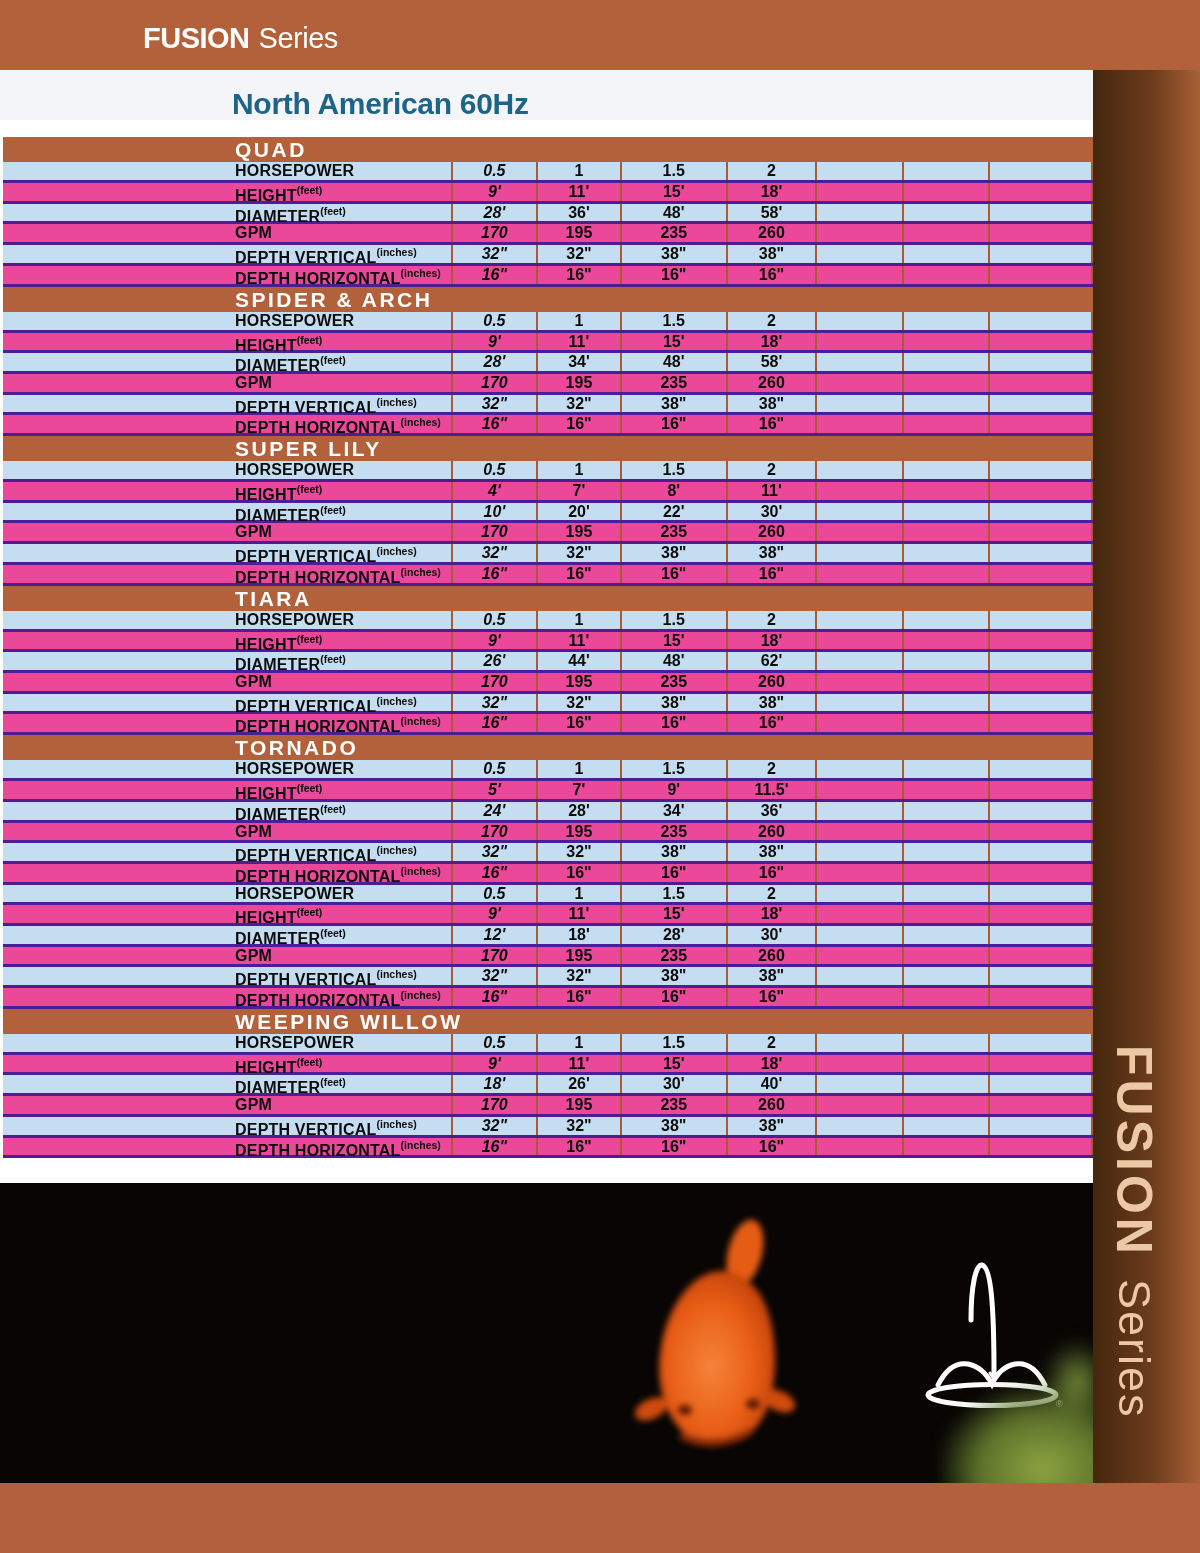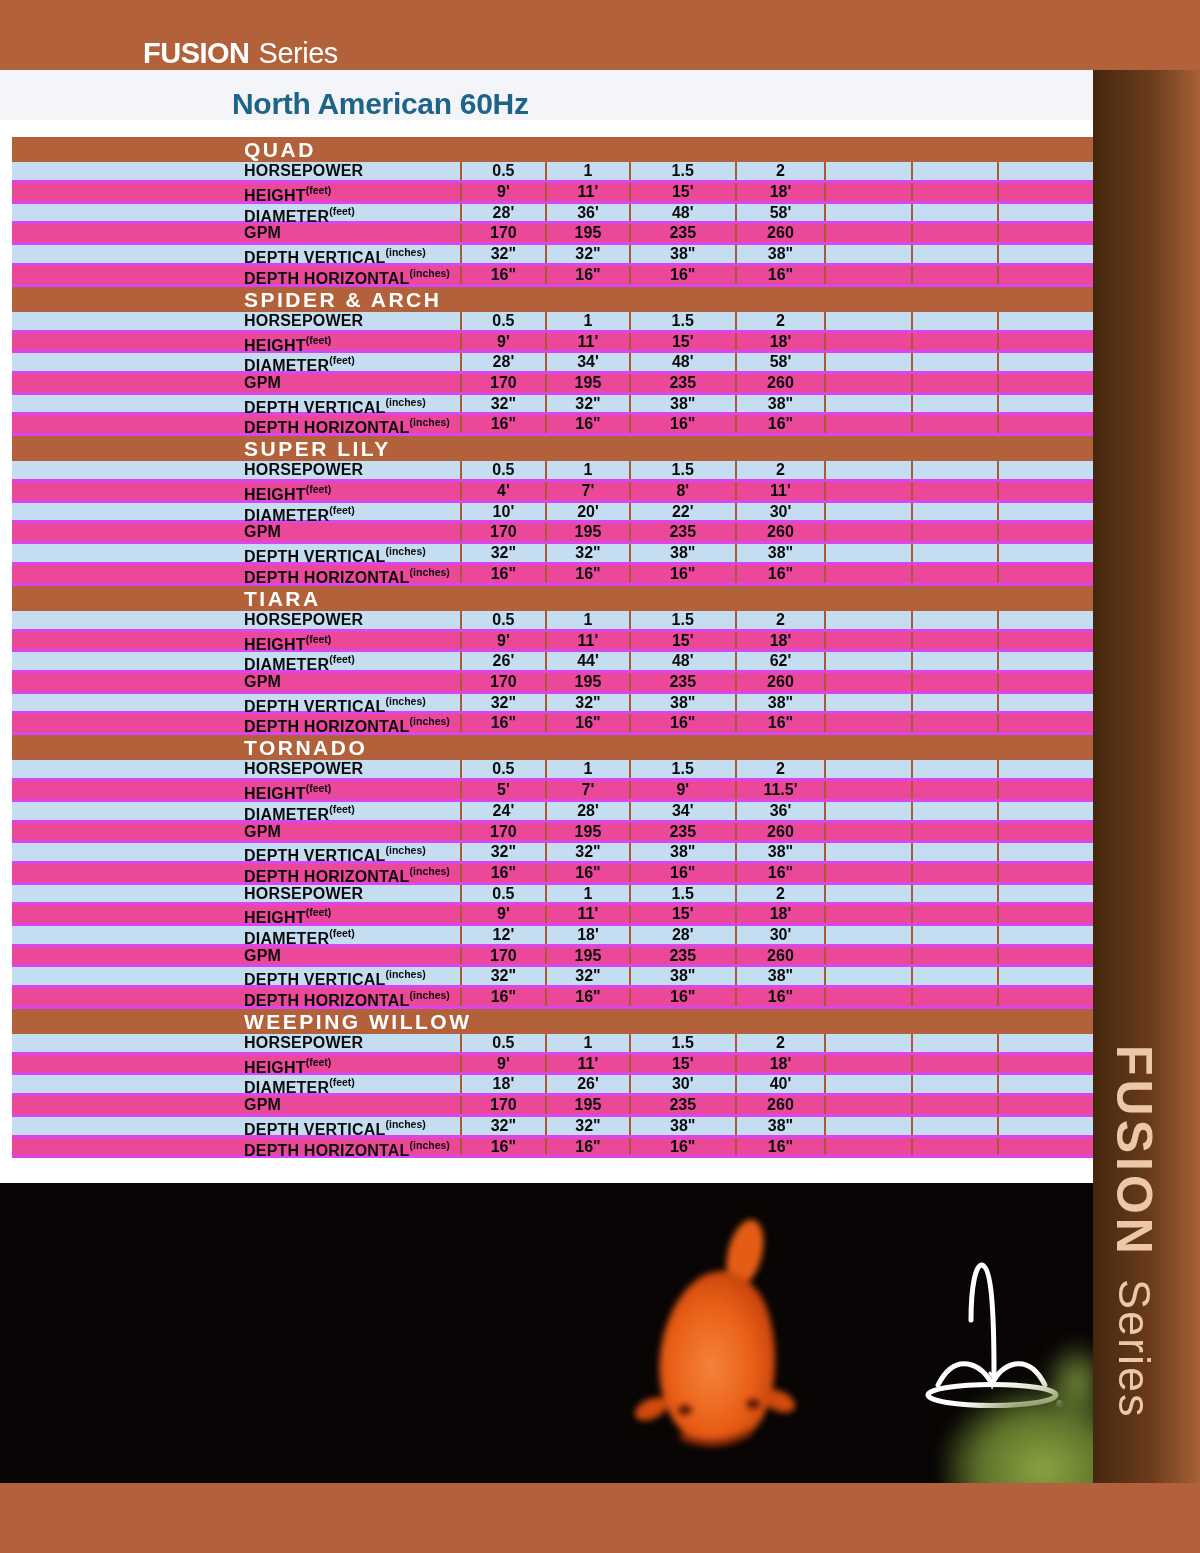--- a/index.html
+++ b/index.html
@@ -2,45 +2,45 @@
 <html><head>
 <meta charset="utf-8">
 <style>
   html,body{margin:0;padding:0;background:#ffffff;}
   body{width:1200px;height:1553px;position:relative;overflow:hidden;
        font-family:"Liberation Sans","DejaVu Sans",sans-serif;}
   .page{position:absolute;inset:0;}
 
   
   .topbar{position:absolute;left:0;top:0;width:1200px;height:70px;background:#b2613a;}
-  .topbar .brand{position:absolute;left:143px;top:37px;color:#ffffff;font-size:29px;
+  .topbar .brand{position:absolute;left:143px;top:22px;color:#ffffff;font-size:29px;
                  letter-spacing:-0.5px;white-space:nowrap;}
   .topbar .brand .b{font-weight:bold;}
   .topbar .brand .r{font-weight:normal;margin-left:9px;}
 
   
   .subheader{position:absolute;left:0;top:70px;width:1093px;height:50px;background:#f4f5f9;}
   .subheader .title{position:absolute;left:232px;top:17px;color:#1e6388;
                     font-size:30px;font-weight:bold;letter-spacing:-0.3px;}
 
   
-  .tables{position:absolute;left:12px;top:137px;width:1090px;}
+  .tables{position:absolute;left:3px;top:137px;width:1090px;}
   .product-header{height:25.4px;background:#b2613a;color:#ffffff;font-weight:bold;
                   font-size:21px;letter-spacing:2.5px;line-height:26px;
                   padding-left:232px;box-sizing:border-box;white-space:nowrap;}
-  .row{display:flex;height:20.7px;box-sizing:border-box;border-bottom:3px solid #d946ef;}
+  .row{display:flex;height:20.7px;box-sizing:border-box;border-bottom:3px solid #4c1d95;}
   .row.blue{background:#c5ddf1;}
   .row.peach{background:#ec4899;}
   .label-cell{width:453px;box-sizing:border-box;padding-left:232px;
               font-weight:bold;font-size:16px;color:#0c0c0c;line-height:17.5px;
               letter-spacing:0.2px;white-space:nowrap;}
   .label-cell sup{font-size:10.5px;font-weight:bold;position:relative;top:-1px;letter-spacing:0;}
   .cell{box-sizing:border-box;border-left:2px solid #aa5a32;text-align:center;
         font-weight:bold;font-size:16px;color:#0c0c0c;line-height:17.5px;}
-  .cell.c0{width:87px;} .cell.c1{width:86px;} .cell.c2{width:108px;}
+  .cell.c0{width:87px;font-style:italic;} .cell.c1{width:86px;} .cell.c2{width:108px;}
   .cell.c3{width:92px;} .cell.c4{width:89px;} .cell.c5{width:88px;}
   .cell.c6{width:107px;border-right:2px solid #aa5a32;}
 
   
   .photo{position:absolute;left:0;top:1183px;width:1093px;height:300px;
          background:#080504;overflow:hidden;}
   .fish-svg{position:absolute;left:615px;top:28px;filter:blur(3px);}
   .logo-svg{position:absolute;left:918px;top:72px;}
   .plant{position:absolute;right:-18px;bottom:-22px;width:170px;height:120px;
          background:radial-gradient(ellipse at 60% 70%, #8da441 0%, #5c712a 45%, rgba(8,5,4,0) 75%);

